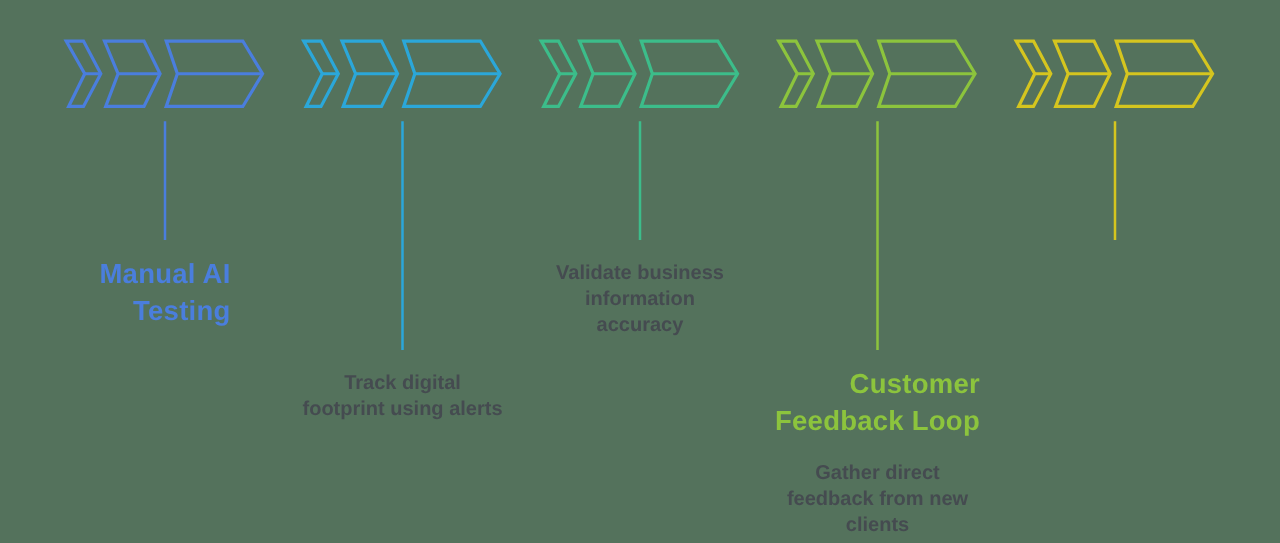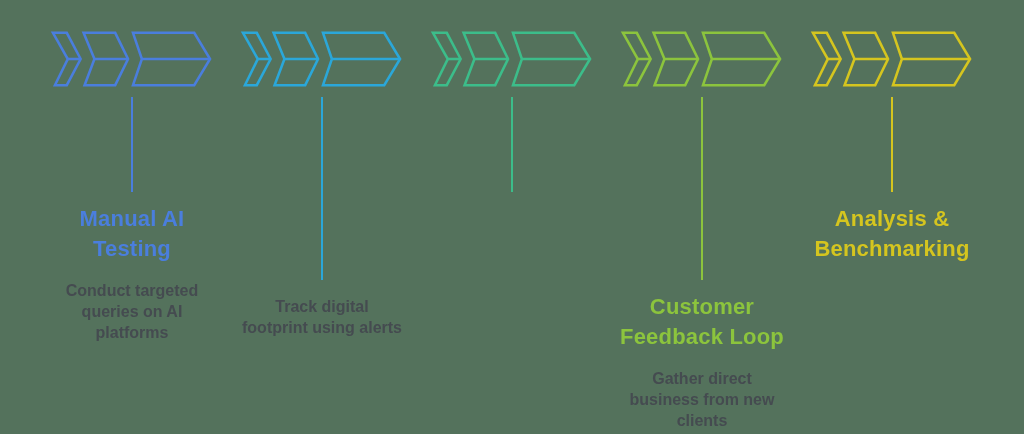--- a/index.html
+++ b/index.html
@@ -42,20 +42,21 @@
   .connector.short { height: 95px; }
   .connector.long  { height: 183px; }
   .stage-title {
     margin-top: 12px;
     font-size: 22px;
     line-height: 30px;
     font-weight: 600;
     letter-spacing: 0.2px;
     color: var(--stage-color);
     white-space: pre-line;
+    text-align: right;
   }
   .stage-desc {
     margin-top: 16px;
     font-size: 16px;
     line-height: 21px;
     font-weight: 700;
     color: #454B50;
     white-space: pre-line;
   }
 </style>
@@ -69,23 +70,20 @@
       <path d="M 3,2.5 L 17,2.5 L 31,29 L 17,55.5 L 5,55.5 L 18,29 Z"></path>
       <path d="M 18,29 L 31,29"></path>
       <path d="M 34,2.5 L 66,2.5 L 79,29 L 66,55.5 L 35,55.5 L 45,29 Z"></path>
       <path d="M 45,29 L 79,29"></path>
       <path d="M 84,2.5 L 146,2.5 L 162,29 L 146,55.5 L 84,55.5 L 93,29 Z"></path>
       <path d="M 93,29 L 162,29"></path>
     </svg>
     <div class="connector short"></div>
     <div class="stage-title">Manual AI
 Testing</div>
-    <div class="stage-desc">Conduct targeted
-queries on AI
-platforms</div>
   </div>
 
   <div class="stage" style="--stage-color: #2BA7D9;">
     <svg class="stage-icon" width="164" height="58" viewBox="0 0 166 58" fill="none" stroke="currentColor" stroke-width="2.6" stroke-linejoin="miter">
       <path d="M 3,2.5 L 17,2.5 L 31,29 L 17,55.5 L 5,55.5 L 18,29 Z"></path>
       <path d="M 18,29 L 31,29"></path>
       <path d="M 34,2.5 L 66,2.5 L 79,29 L 66,55.5 L 35,55.5 L 45,29 Z"></path>
       <path d="M 45,29 L 79,29"></path>
       <path d="M 84,2.5 L 146,2.5 L 162,29 L 146,55.5 L 84,55.5 L 93,29 Z"></path>
       <path d="M 93,29 L 162,29"></path>
@@ -98,46 +96,47 @@
   <div class="stage" style="--stage-color: #3CBD8A;">
     <svg class="stage-icon" width="164" height="58" viewBox="0 0 166 58" fill="none" stroke="currentColor" stroke-width="2.6" stroke-linejoin="miter">
       <path d="M 3,2.5 L 17,2.5 L 31,29 L 17,55.5 L 5,55.5 L 18,29 Z"></path>
       <path d="M 18,29 L 31,29"></path>
       <path d="M 34,2.5 L 66,2.5 L 79,29 L 66,55.5 L 35,55.5 L 45,29 Z"></path>
       <path d="M 45,29 L 79,29"></path>
       <path d="M 84,2.5 L 146,2.5 L 162,29 L 146,55.5 L 84,55.5 L 93,29 Z"></path>
       <path d="M 93,29 L 162,29"></path>
     </svg>
     <div class="connector short"></div>
+    <div class="stage-desc">Validate business
+information
+accuracy</div>
   </div>
 
   <div class="stage" style="--stage-color: #8CC43D;">
     <svg class="stage-icon" width="164" height="58" viewBox="0 0 166 58" fill="none" stroke="currentColor" stroke-width="2.6" stroke-linejoin="miter">
       <path d="M 3,2.5 L 17,2.5 L 31,29 L 17,55.5 L 5,55.5 L 18,29 Z"></path>
       <path d="M 18,29 L 31,29"></path>
       <path d="M 34,2.5 L 66,2.5 L 79,29 L 66,55.5 L 35,55.5 L 45,29 Z"></path>
       <path d="M 45,29 L 79,29"></path>
       <path d="M 84,2.5 L 146,2.5 L 162,29 L 146,55.5 L 84,55.5 L 93,29 Z"></path>
       <path d="M 93,29 L 162,29"></path>
     </svg>
     <div class="connector long"></div>
     <div class="stage-title">Customer
 Feedback Loop</div>
     <div class="stage-desc">Gather direct
-business from new
+feedback from new
 clients</div>
   </div>
 
   <div class="stage" style="--stage-color: #D5C51F;">
     <svg class="stage-icon" width="164" height="58" viewBox="0 0 166 58" fill="none" stroke="currentColor" stroke-width="2.6" stroke-linejoin="miter">
       <path d="M 3,2.5 L 17,2.5 L 31,29 L 17,55.5 L 5,55.5 L 18,29 Z"></path>
       <path d="M 18,29 L 31,29"></path>
       <path d="M 34,2.5 L 66,2.5 L 79,29 L 66,55.5 L 35,55.5 L 45,29 Z"></path>
       <path d="M 45,29 L 79,29"></path>
       <path d="M 84,2.5 L 146,2.5 L 162,29 L 146,55.5 L 84,55.5 L 93,29 Z"></path>
       <path d="M 93,29 L 162,29"></path>
     </svg>
     <div class="connector short"></div>
-    <div class="stage-title">Analysis &amp;
-Benchmarking</div>
   </div>
 
 </div>
 
 </body></html>

